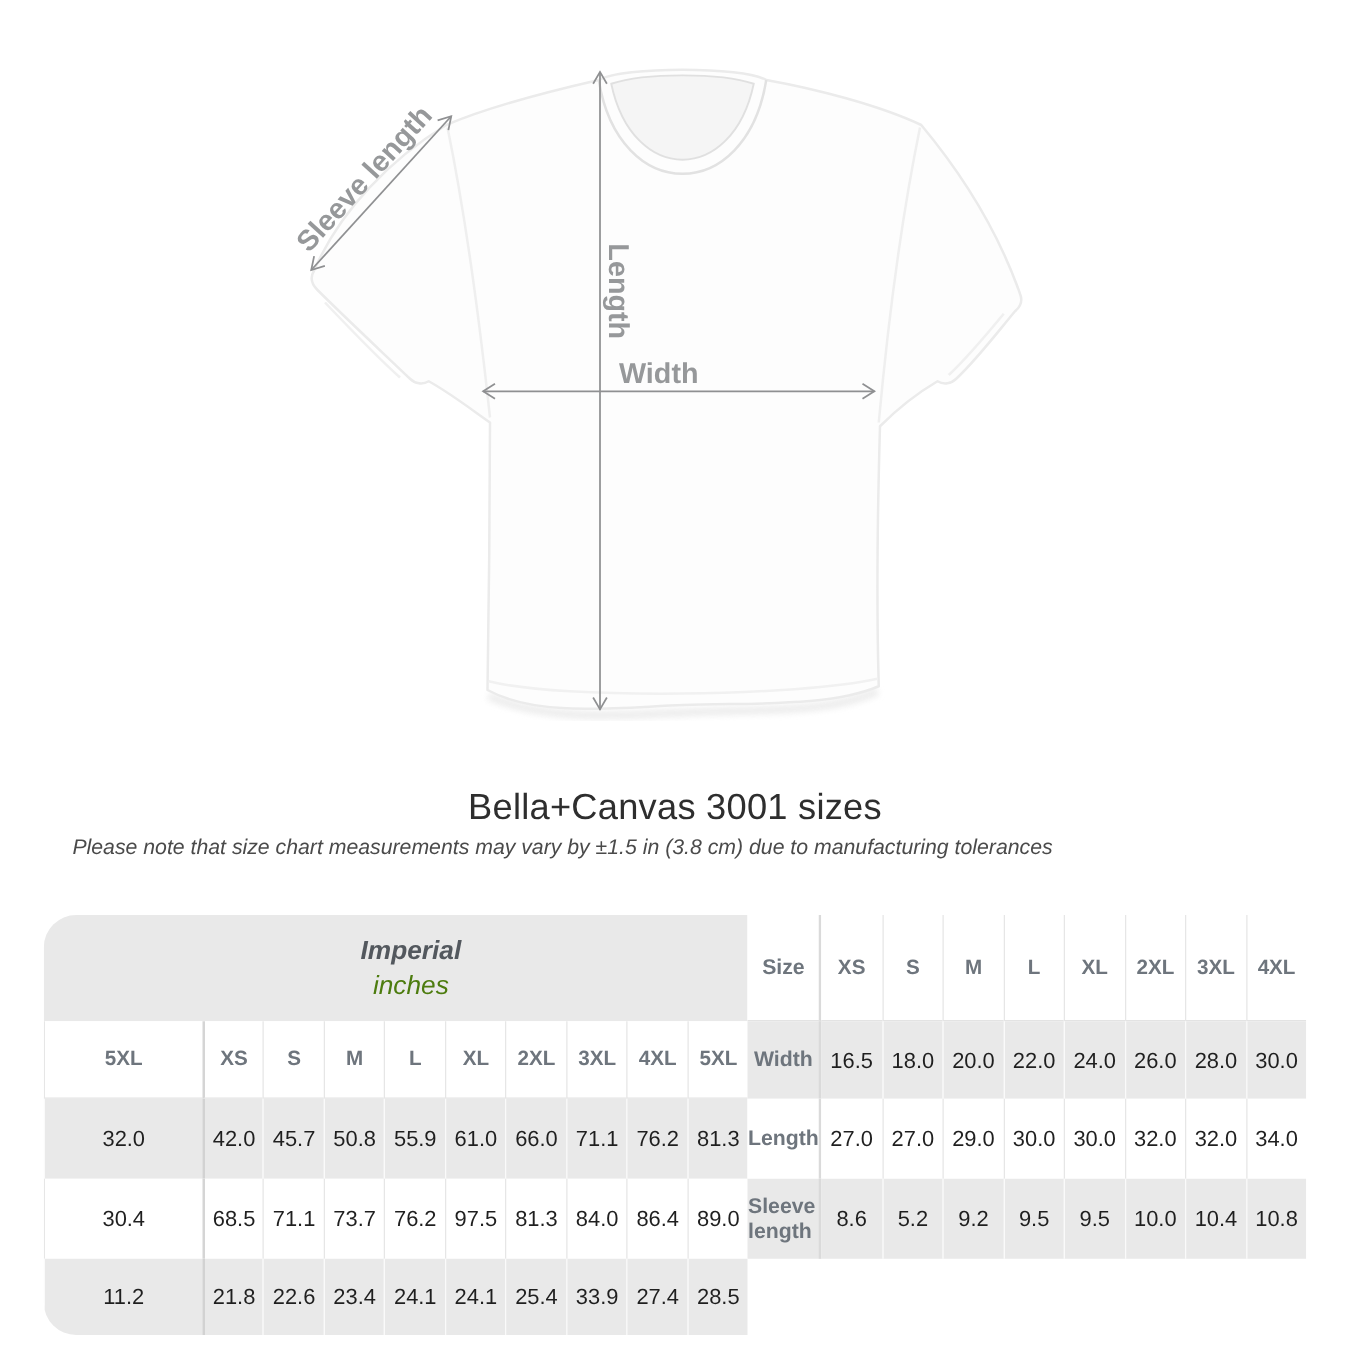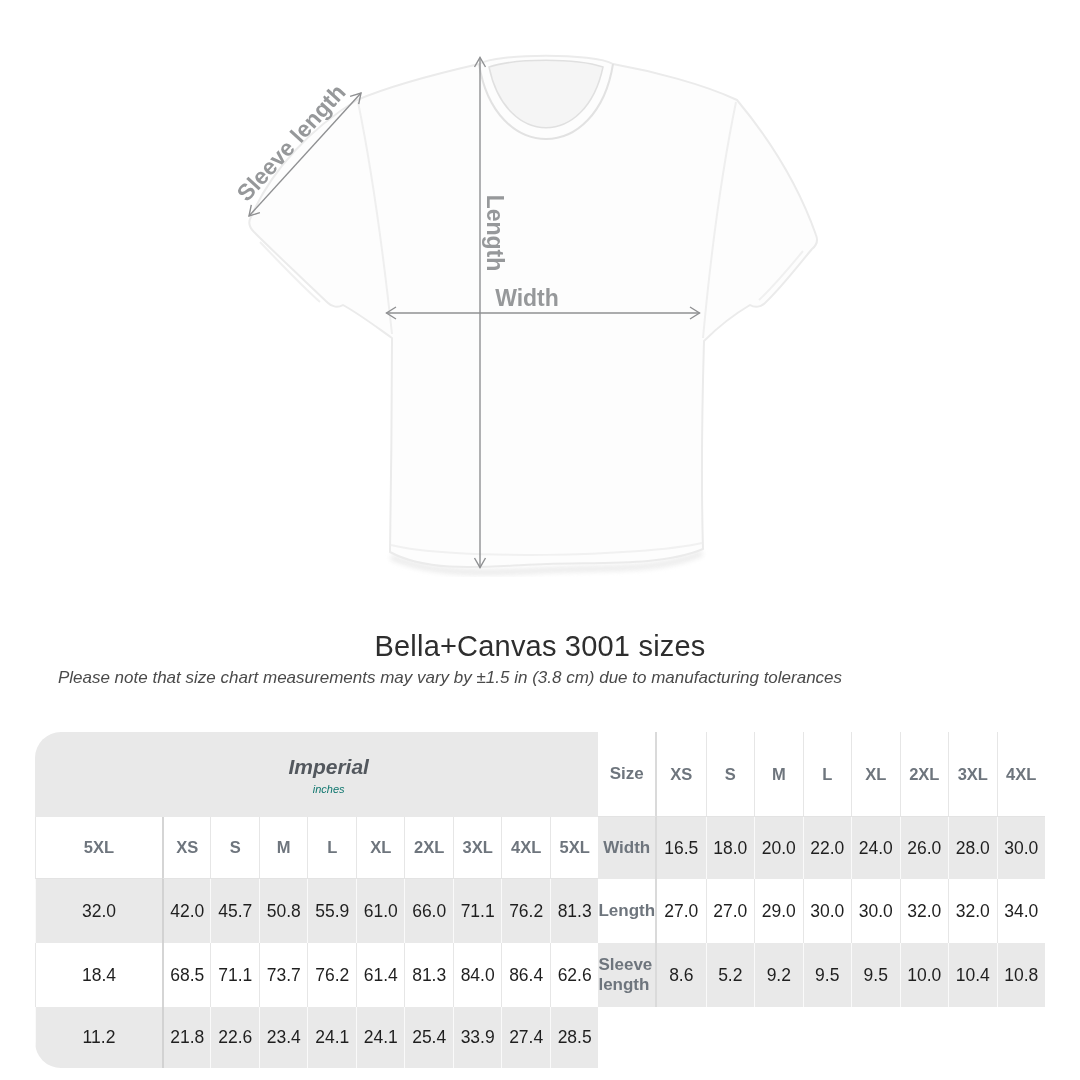--- a/index.html
+++ b/index.html
@@ -26,21 +26,21 @@
     grid-template-columns:127px repeat(18,1fr);
     grid-template-rows:85px 62px 64px 64px 61px;
     margin-top:24px;
   }
   .trow{display:contents;}
   .cell{display:flex;align-items:center;justify-content:center;background:#fff;}
   .band{background:#e9e9e9;flex-direction:column;gap:4px;}
   .band-imperial{grid-column:1/11;padding-left:24px;}
   .band-metric{grid-column:11/20;}
   .band-name{font-style:italic;font-weight:bold;font-size:21px;color:#53585e;}
-  .band-unit{font-style:italic;font-size:11px;color:#0f766e;}
+  .band-unit{font-style:italic;font-size:21px;color:#4d7c0f;}
   .hb{border-bottom:1px solid #e3e3e3;}
   .label-cell{border-right:2px solid #dadada;font-weight:bold;color:#6e757d;font-size:17px;}
   .size-head{font-weight:bold;color:#6e757d;font-size:16.5px;}
   .data{color:#1f1f1f;font-size:17.5px;}
   .vline{border-left:1px solid #e6e6e6;}
   .mdiv{border-left:2px solid #d5d5d5;}
   .gray .cell{background:#e9e9e9;}
   .gray .vline{border-left-color:rgba(255,255,255,.75);}
   .gray .mdiv{border-left-color:#d2d2d2;text-align:center;}
   
@@ -170,30 +170,30 @@
   <div class="trow">
     <div class="cell label-cell">Length</div>
     <div class="cell data">27.0</div>
     <div class="cell data vline">27.0</div>
     <div class="cell data vline">29.0</div>
     <div class="cell data vline">30.0</div>
     <div class="cell data vline">30.0</div>
     <div class="cell data vline">32.0</div>
     <div class="cell data vline">32.0</div>
     <div class="cell data vline">34.0</div>
-    <div class="cell data vline">18.4</div>
+    <div class="cell data vline">30.4</div>
     <div class="cell data mdiv">68.5</div>
     <div class="cell data vline">71.1</div>
     <div class="cell data vline">73.7</div>
     <div class="cell data vline">76.2</div>
-    <div class="cell data vline">61.4</div>
+    <div class="cell data vline">97.5</div>
     <div class="cell data vline">81.3</div>
     <div class="cell data vline">84.0</div>
     <div class="cell data vline">86.4</div>
-    <div class="cell data vline">62.6</div>
+    <div class="cell data vline">89.0</div>
   </div>
 
   <div class="trow gray">
     <div class="cell label-cell">Sleeve length</div>
     <div class="cell data">8.6</div>
     <div class="cell data vline">5.2</div>
     <div class="cell data vline">9.2</div>
     <div class="cell data vline">9.5</div>
     <div class="cell data vline">9.5</div>
     <div class="cell data vline">10.0</div>

